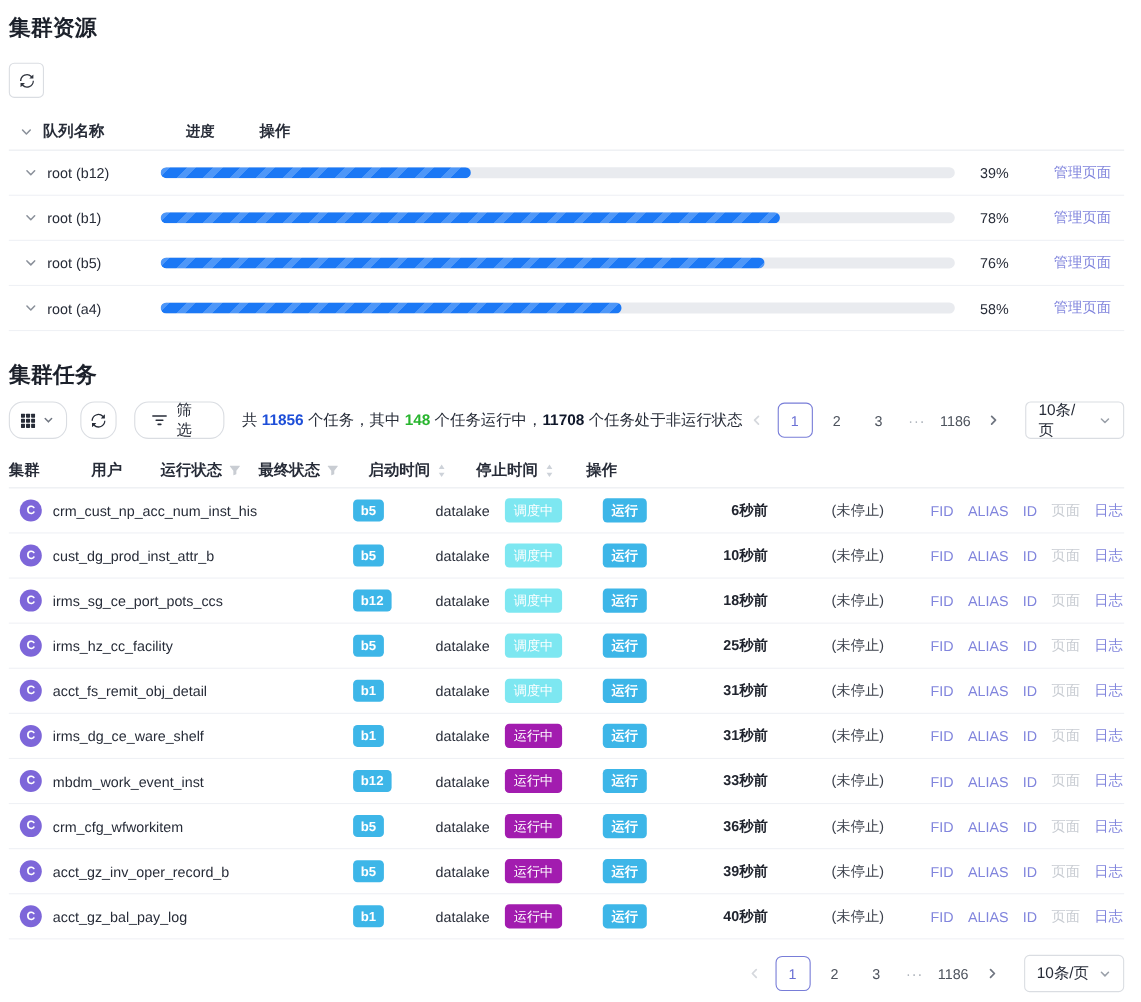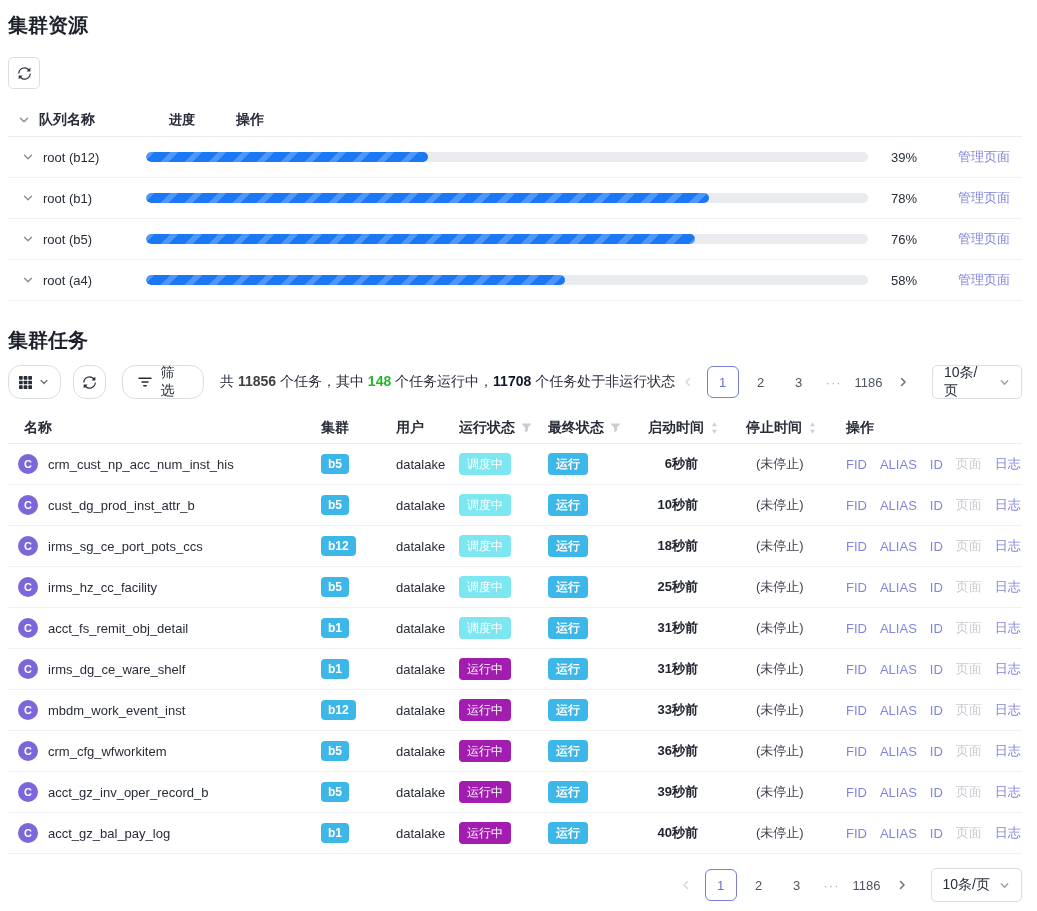--- a/index.html
+++ b/index.html
@@ -49,21 +49,21 @@
   .toolbar { margin-top:11px; display:flex; align-items:center; }
   .tb-btn {
     height:34px; border:1px solid #dadde2; border-radius:13px; background:#fff;
     display:flex; align-items:center; justify-content:center; color:#272c38; cursor:pointer;
   }
   .btn-apps { width:53px; gap:7px; }
   .btn-refresh { width:34px; margin-left:12px; }
   .btn-filter { padding:0 15px; margin-left:16px; gap:8px; font-size:14px; }
   .summary { margin-left:16px; font-size:14px; color:#272c38; white-space:nowrap; }
   .num { font-weight:600; }
-  .num.total { color:#404040; }
+  .num.total { color:#1d4ed8; }
   .num.running { color:#28b52e; }
   .num.stopped { color:#0f172a; }
 
   
   .pager { display:flex; align-items:center; margin-left:auto; gap:6px; font-size:13px; color:#4e545e; }
   .pg-arrow { width:26px; height:32px; display:flex; align-items:center; justify-content:center; color:#6f7580; cursor:pointer; }
   .pg-arrow.disabled { color:#d5d8dd; cursor:default; }
   .pg-num { min-width:32px; height:32px; display:flex; align-items:center; justify-content:center; border-radius:6px; cursor:pointer; }
   .pg-num.active { border:1px solid #787dd8; color:#6a70d4; }
   .pg-ellipsis { min-width:26px; text-align:center; color:#aab0b8; letter-spacing:1px; cursor:pointer; }
@@ -275,21 +275,20 @@
           <svg width="11" height="11" viewBox="0 0 12 12" fill="none" stroke="currentColor" stroke-width="1.5" stroke-linecap="round" stroke-linejoin="round">
               <path d="M2.5 4.2 6 7.8l3.5-3.6"></path>
             </svg>
         </span>
       </span>
     </div>
   </div>
 
   <div class="task-table">
     <div class="t-header">
-      <div class="th tc-name">名称</div>
       <div class="th tc-cluster">集群</div>
       <div class="th tc-user">用户</div>
       <div class="th tc-run">
         <span>运行状态</span>
         <span class="hdr-icon">
           <svg width="11" height="11" viewBox="0 0 12 12">
               <path d="M1.3 1.5h9.4c.3 0 .5.4.3.6L7.5 6.4v3.2c0 .1-.1.3-.2.3l-2.4 1c-.2.1-.4 0-.4-.3V6.4L1 2.1c-.2-.2 0-.6.3-.6z" fill="currentColor"></path>
             </svg>
         </span>
       </div>

